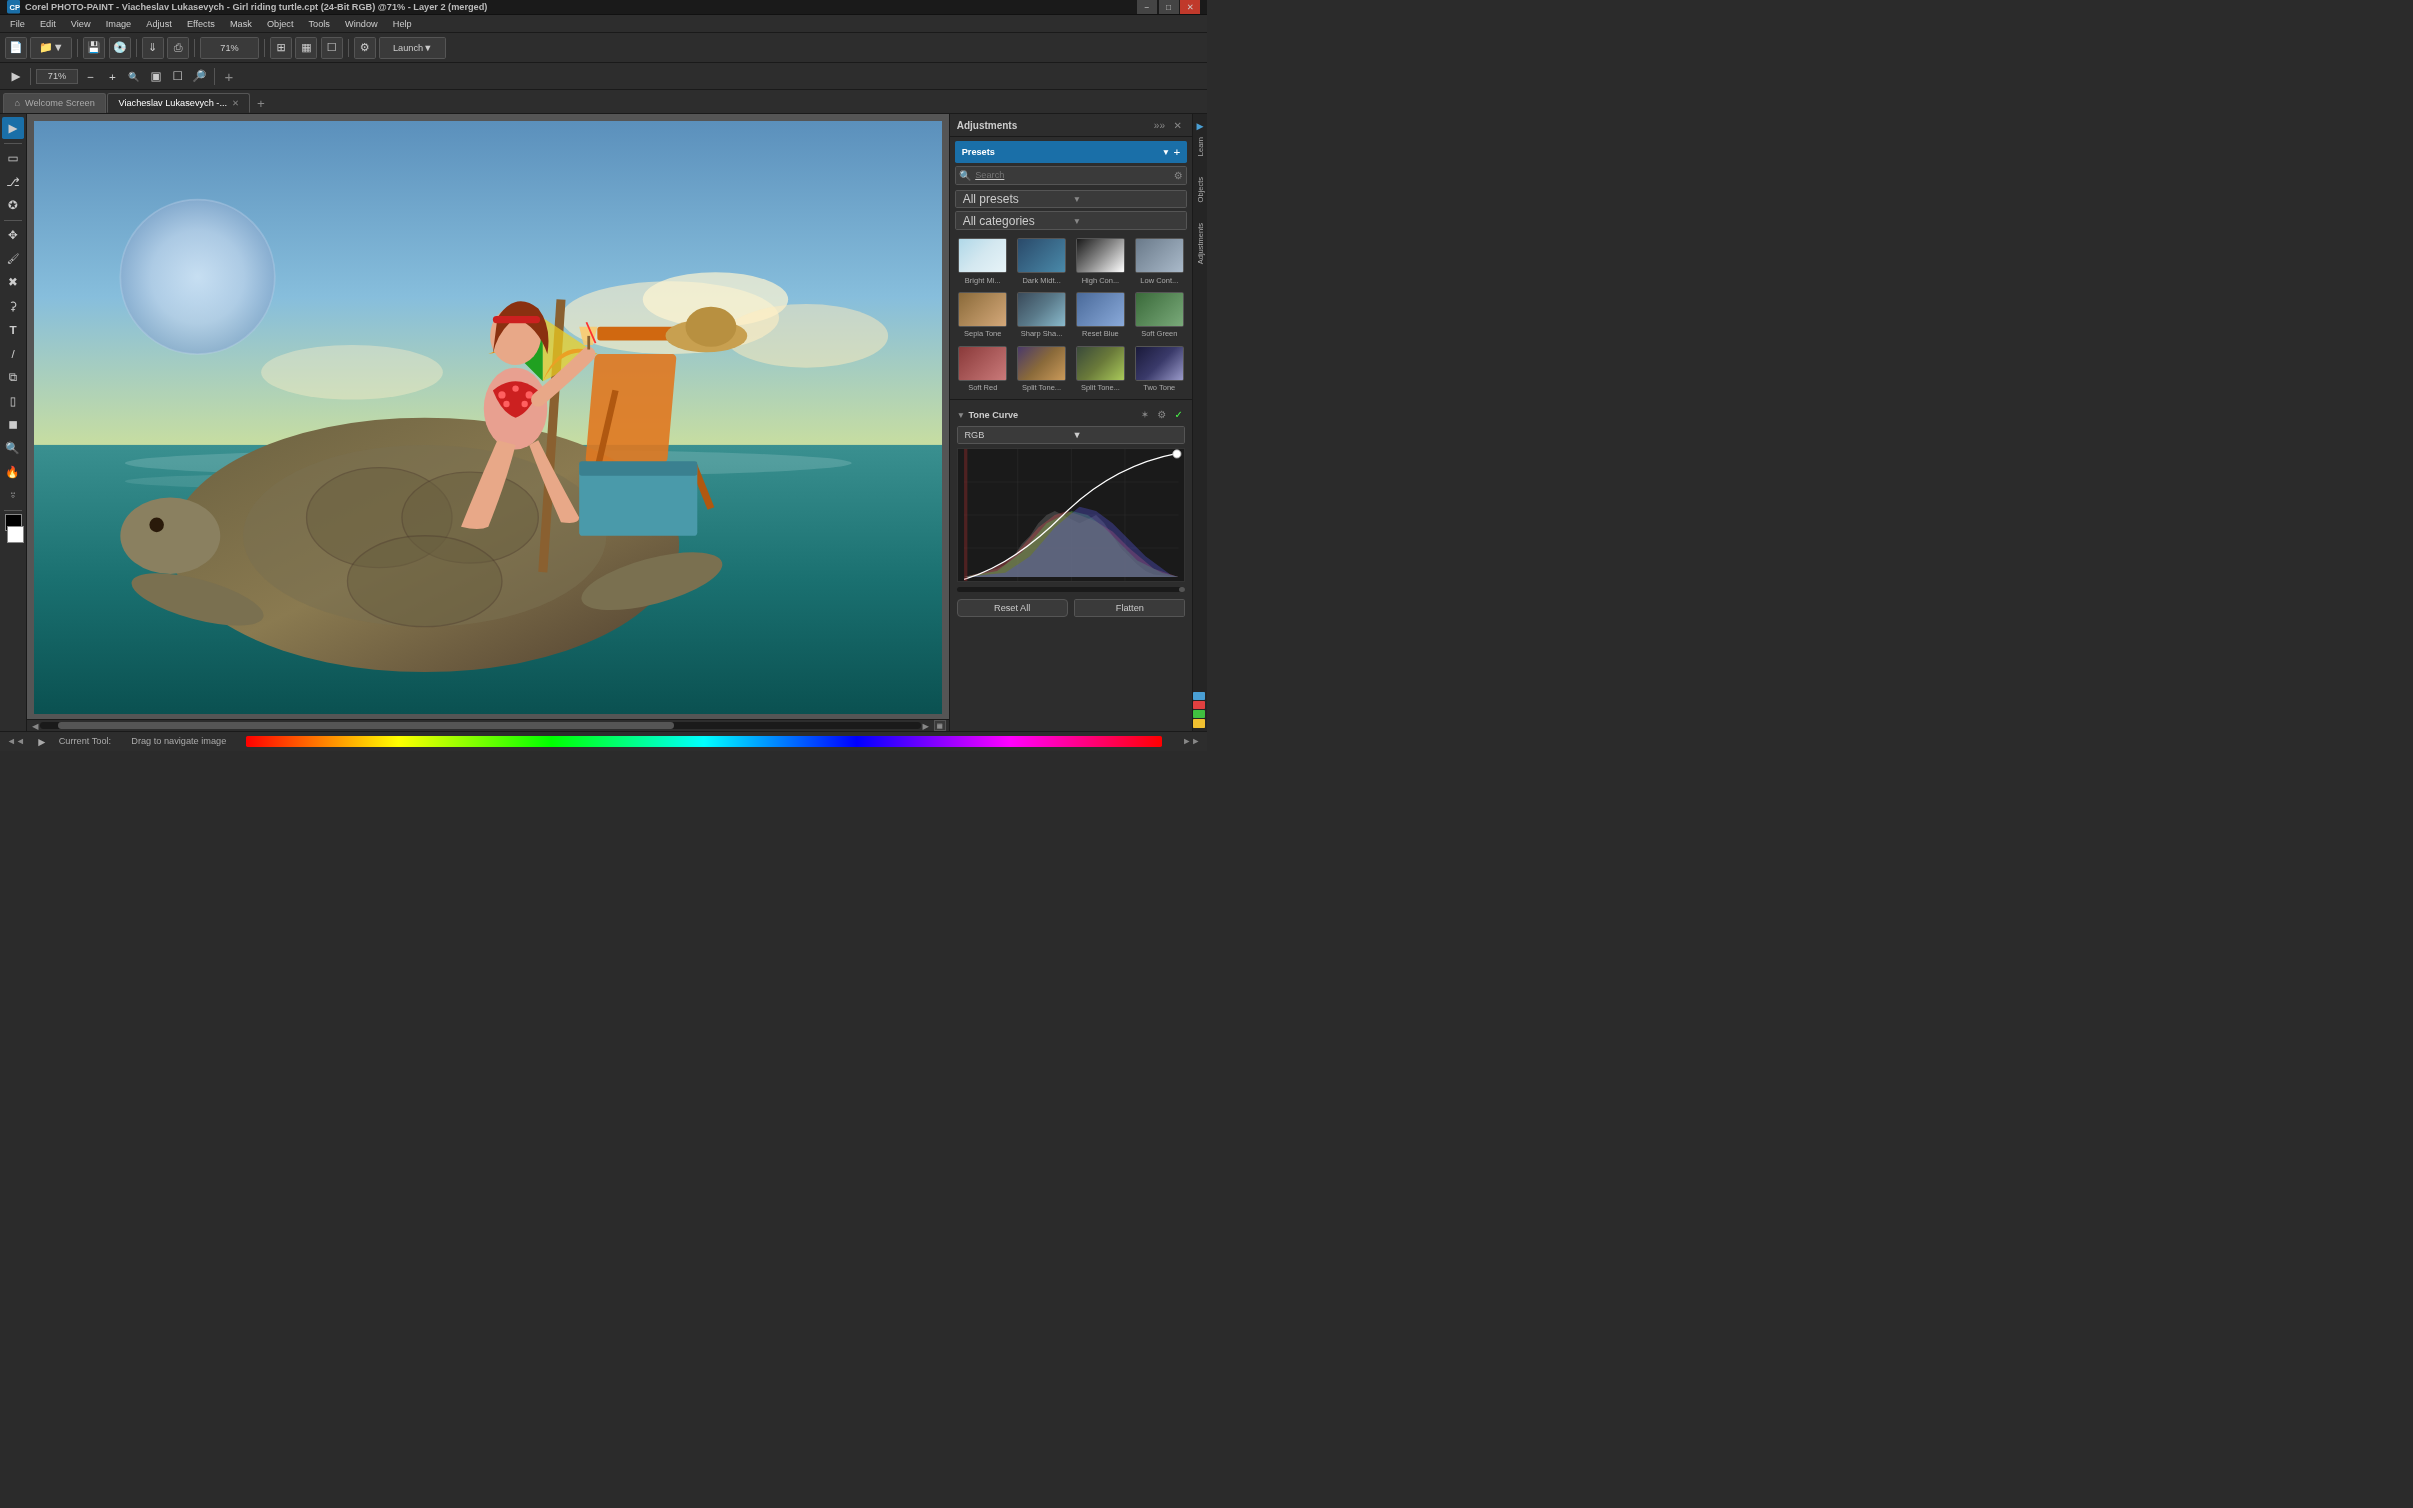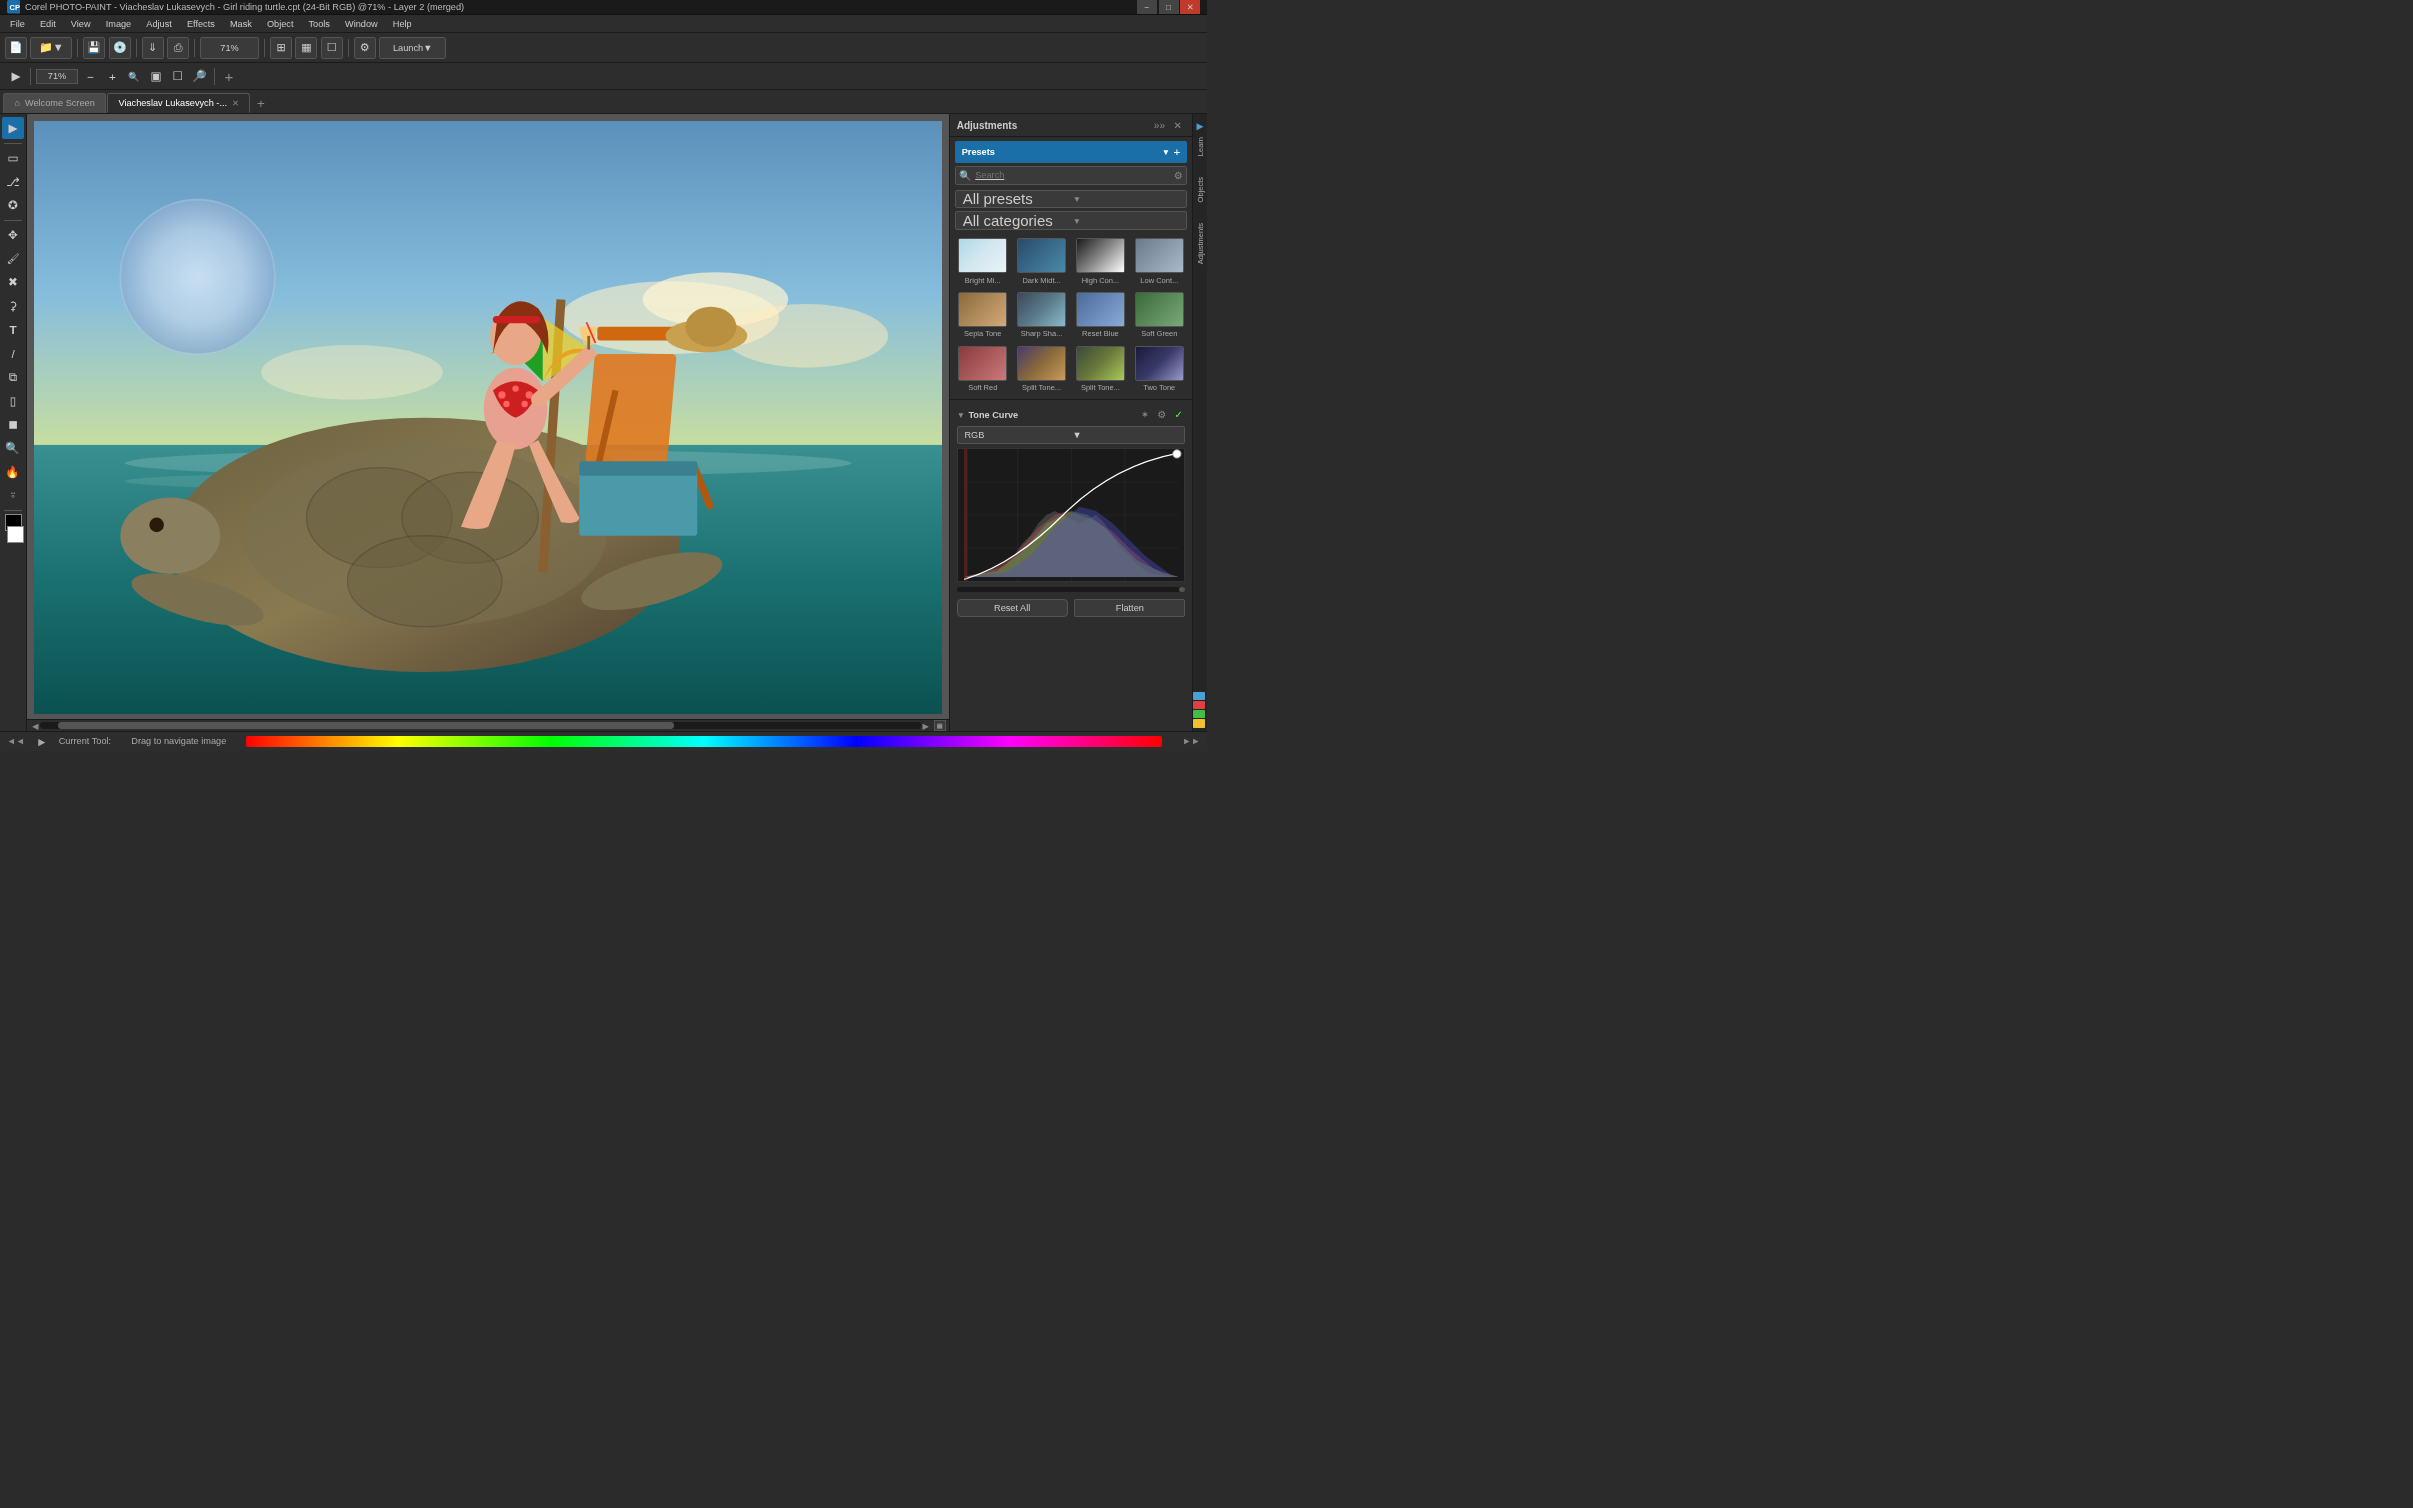--- a/index.html
+++ b/index.html
@@ -219,21 +219,21 @@
       height: 18.4px;
       background: #3a3a3a;
       border: 0.8px solid #555;
       display: flex;
       align-items: center;
       padding: 0 6.7px;
       cursor: pointer;
       border-radius: 1.7px;
       gap: 3.4px;
     }
-    .preset-dropdown span { flex: 1; color: #ccc; font-size: 15px; }
+    .preset-dropdown span { flex: 1; color: #ccc; font-size: 12px; }
     .preset-dropdown .dd-arrow { color: #888; font-size: 8.4px; }
 
     
     #preset-grid {
       display: grid;
       grid-template-columns: repeat(4, 1fr);
       gap: 3.4px;
       padding: 5px;
       overflow-y: auto;
       flex: 1;
@@ -359,21 +359,21 @@
     .scroll-arrow { color: #888; font-size: 8.4px; cursor: pointer; padding: 0 1.7px; }
   </style>
 </head>
 <body>
 
 <div id="title-bar">
   <svg width="13.4" height="13.4" viewBox="0 0 16 16" style="margin-right:5px;font-size:11px">
     <rect width="16" height="16" fill="#1a6fa8" rx="2"></rect>
     <text x="3" y="12" fill="white" font-size="9" font-weight="bold">CP</text>
   </svg>
-  <span style="flex:1;font-size:9.2px;color:#bbb;">Corel PHOTO-PAINT - Viacheslav Lukasevych - Girl riding turtle.cpt (24-Bit RGB) @71% - Layer 2 (merged)</span>
+  <span style="flex:1;font-size:9.2px;color:#bbb;font-weight:bold;">Corel PHOTO-PAINT - Viacheslav Lukasevych - Girl riding turtle.cpt (24-Bit RGB) @71% - Layer 2 (merged)</span>
   <div style="display:flex;gap:1.7px;">
     <button class="win-btn" title="Minimize">−</button>
     <button class="win-btn" title="Maximize">□</button>
     <button class="win-btn close" title="Close">✕</button>
   </div>
 </div>
 
 <div id="menu-bar">
   <span class="menu-item">File</span>
   <span class="menu-item">Edit</span>

